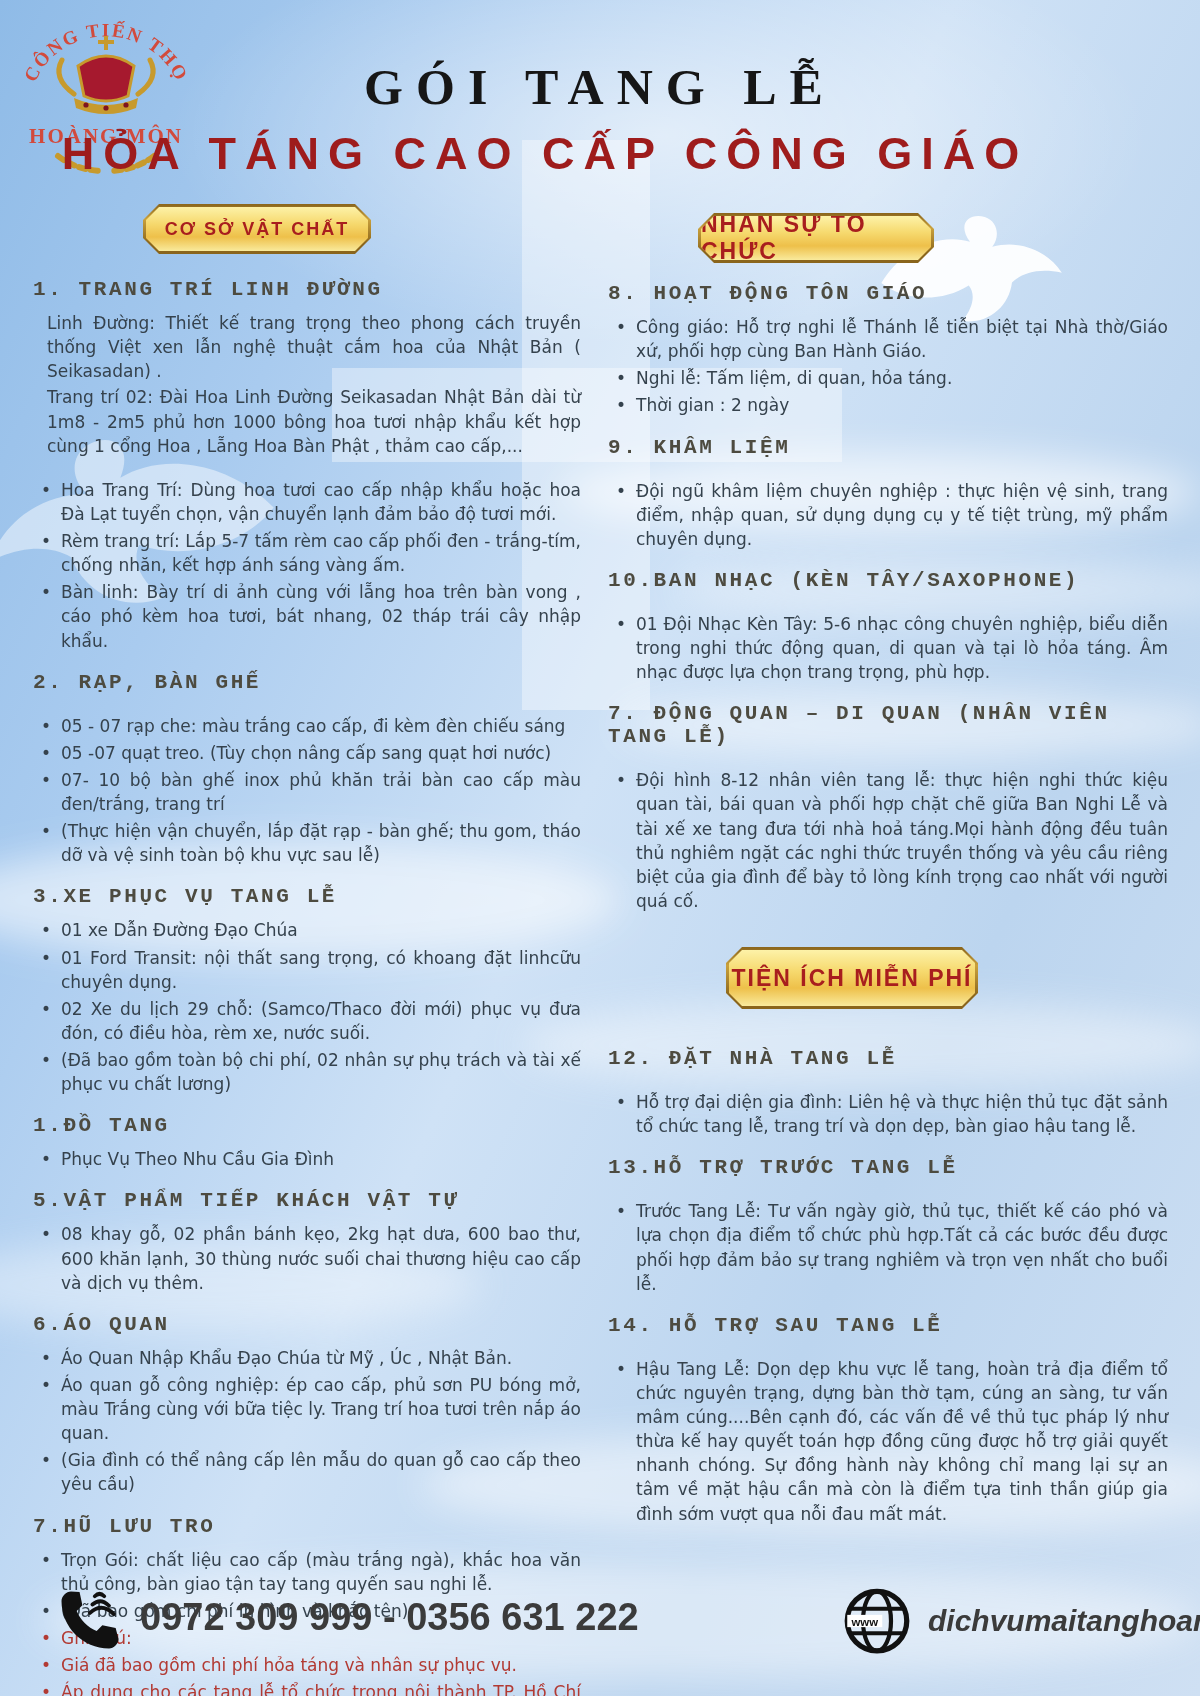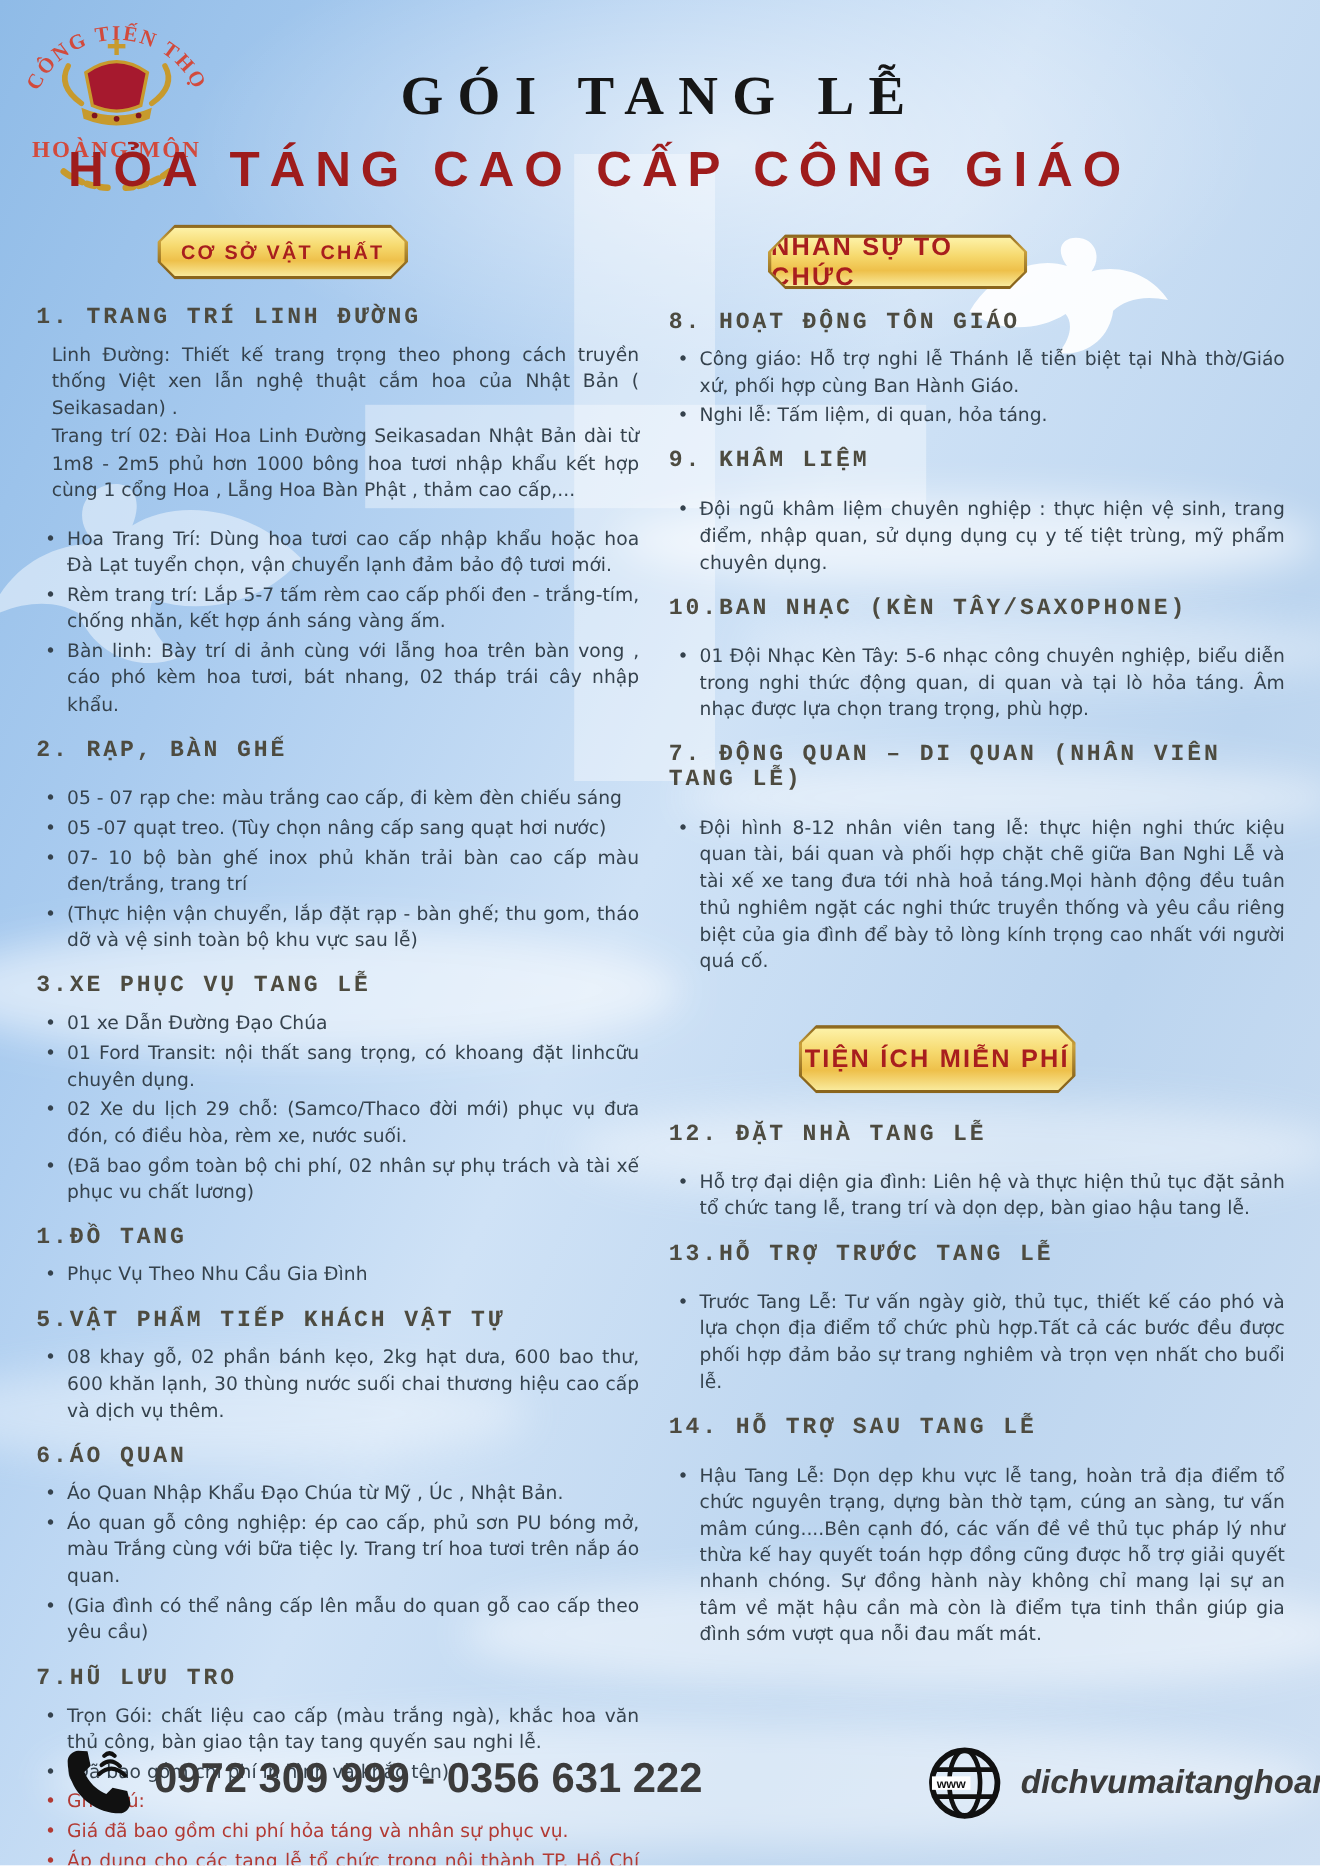--- a/index.html
+++ b/index.html
@@ -200,20 +200,21 @@
 
   </div>
 
   <div class="col col-right">
 
     <div class="sec">
       <div class="h">8. HOẠT ĐỘNG TÔN GIÁO</div>
       <ul class="blist">
         <li>Công giáo: Hỗ trợ nghi lễ Thánh lễ tiễn biệt tại Nhà thờ/Giáo xứ, phối hợp cùng Ban Hành Giáo.</li>
         <li>Nghi lễ: Tấm liệm, di quan, hỏa táng.</li>
+        <li>Thời gian : 2 ngày</li>
       </ul>
     </div>
 
     <div class="sec">
       <div class="h">9. KHÂM LIỆM</div>
       <ul class="blist gap-top">
         <li>Đội ngũ khâm liệm chuyên nghiệp : thực hiện vệ sinh, trang điểm, nhập quan, sử dụng dụng cụ y tế tiệt trùng, mỹ phẩm chuyên dụng.</li>
       </ul>
     </div>
 
@@ -224,21 +225,21 @@
       </ul>
     </div>
 
     <div class="sec">
       <div class="h">7. ĐỘNG QUAN – DI QUAN (NHÂN VIÊN TANG LỄ)</div>
       <ul class="blist gap-top">
         <li>Đội hình 8-12 nhân viên tang lễ: thực hiện nghi thức kiệu quan tài, bái quan và phối hợp chặt chẽ giữa Ban Nghi Lễ và tài xế xe tang đưa tới nhà hoả táng.Mọi hành động đều tuân thủ nghiêm ngặt các nghi thức truyền thống và yêu cầu riêng biệt của gia đình để bày tỏ lòng kính trọng cao nhất với người quá cố.</li>
       </ul>
     </div>
 
-    <div class="badge-mid badge" style="position:relative;left:0;top:12px;">
+    <div class="badge-mid badge" style="position:relative;left:0;top:0;">
       <div class="inner">TIỆN ÍCH MIỄN PHÍ</div>
     </div>
 
     <div class="sec">
       <div class="h">12. ĐẶT NHÀ TANG LỄ</div>
       <ul class="blist gap-top">
         <li>Hỗ trợ đại diện gia đình: Liên hệ và thực hiện thủ tục đặt sảnh tổ chức tang lễ, trang trí và dọn dẹp, bàn giao hậu tang lễ.</li>
       </ul>
     </div>
 

